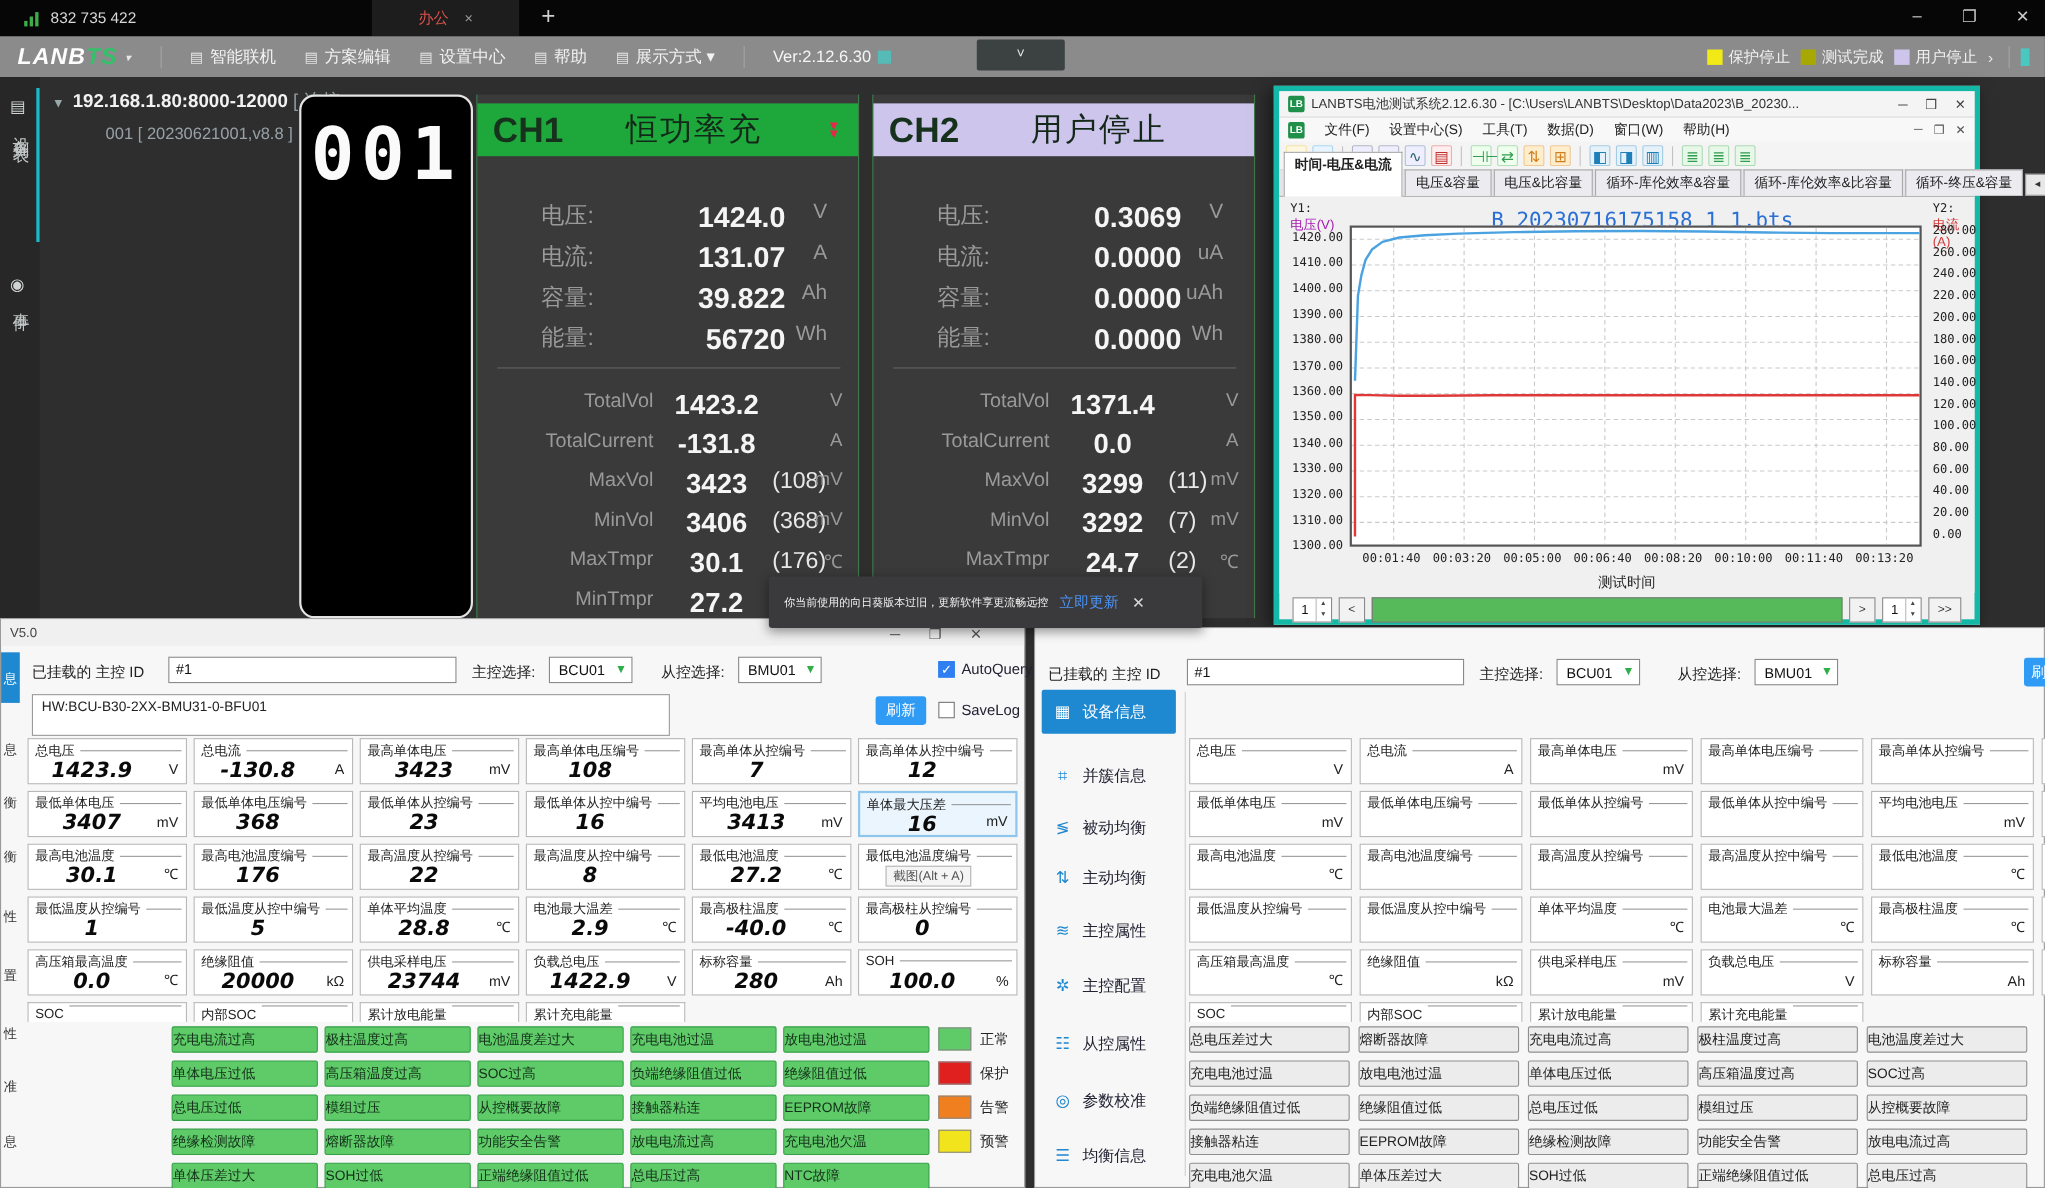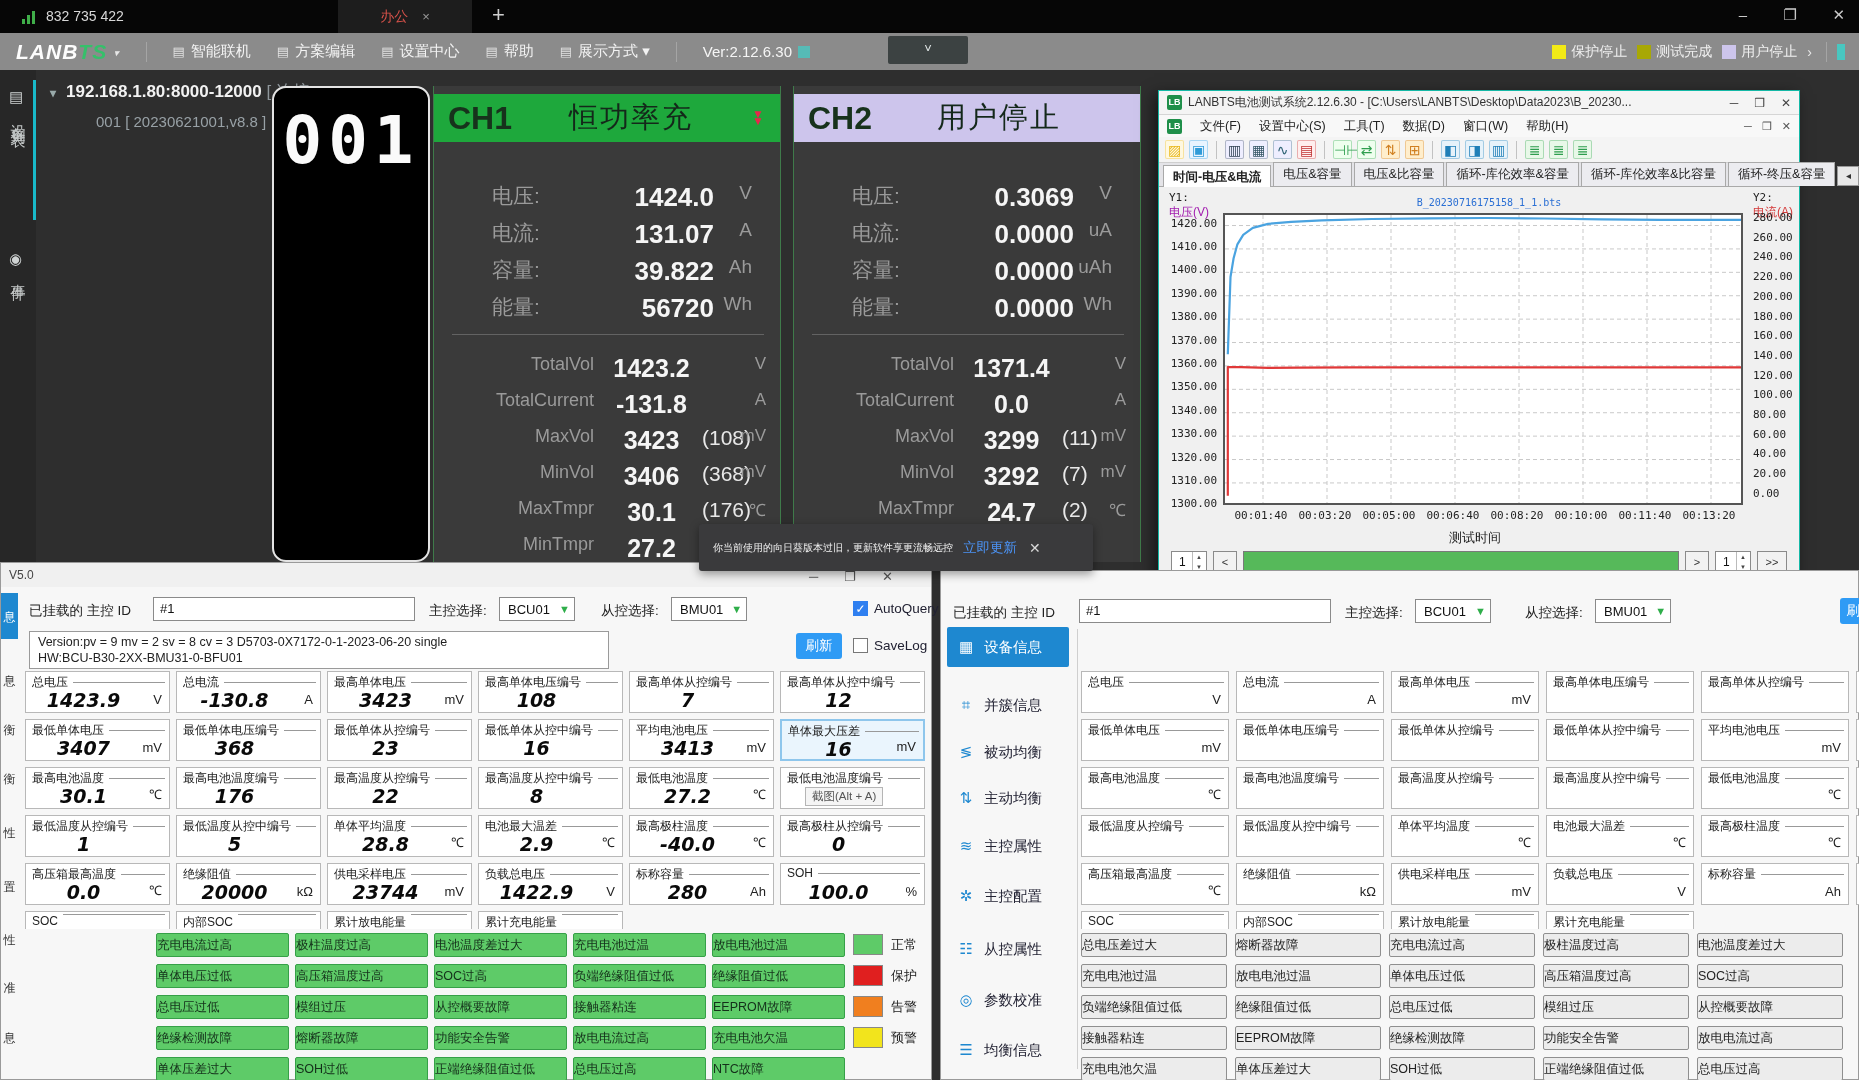--- a/index.html
+++ b/index.html
@@ -65,38 +65,38 @@
   .ch-row .u { position:absolute; right:28px; font-size:19px; color:#9a9a9a; }
   .ch-div { position:absolute; left:18px; top:248px; width:312px; border-top:1px solid #636363; }
   .ch-stats { position:absolute; left:0; top:268px; width:100%; }
   .st-row { position:relative; height:36px; }
   .st-row .l { position:absolute; left:0; width:160px; text-align:right; font-size:18px; color:#9a9a9a; }
   .st-row .v { position:absolute; left:165px; width:105px; text-align:center; font-size:25px; font-weight:bold; color:#f5f5f5; }
   .st-row .p { position:absolute; left:268px; font-size:21px; color:#e8e8e8; }
   .st-row .u { position:absolute; right:14px; font-size:17px; color:#9a9a9a; }
 
   
-  #chartwin { position:absolute; left:1158px; top:78px; width:642px; height:490px; background:#f0f0f0; border:1px solid #14b8a6; box-shadow:-4px 4px 14px rgba(0,0,0,.5); z-index:5;margin-top:12px; }
+  #chartwin { position:absolute; left:1158px; top:78px; width:642px; height:490px; background:#f0f0f0; border:5px solid #14b8a6; box-shadow:-4px 4px 14px rgba(0,0,0,.5); z-index:5; }
   #cw-title { position:absolute; left:0; top:0; width:100%; height:24px; background:#f4f4f4; border-bottom:1px solid #d5d5d5; display:flex; align-items:center; gap:6px; padding:0 8px; font-size:12px; color:#333; }
   .lb-logo { width:15px; height:15px; background:#1f8f4a; color:#fff; font-size:9px; font-weight:bold; text-align:center; line-height:15px; border-radius:2px; }
   #cw-title .ctl { margin-left:auto; display:flex; gap:16px; color:#444; font-size:12px; }
   #cw-menu { position:absolute; left:0; top:24px; width:100%; height:22px; background:#f8f8f8; display:flex; align-items:center; gap:18px; padding:0 8px; font-size:12.5px; color:#222; }
   #cw-menu .ctl { margin-left:auto; display:flex; gap:10px; color:#555; font-size:11px; }
   #cw-tools { position:absolute; left:0; top:46px; width:100%; height:26px; background:#f4f4f4; border-bottom:1px solid #cfcfcf; display:flex; align-items:center; gap:5px; padding:0 6px; }
   .tico { width:19px; height:19px; border-radius:2px; font-size:14px; text-align:center; line-height:19px; }
   .tsep { width:1px; height:18px; background:#c2c2c2; margin:0 3px; }
   #cw-tabs { position:absolute; left:0; top:72px; width:100%; height:24px; background:#e4e4e8; border-bottom:1px solid #a9a9a9; display:flex; align-items:flex-end; padding-left:4px; }
   .cw-tab { font-size:12.5px; color:#222; padding:3px 9px; border:1px solid #a9a9a9; border-bottom:none; background:#ececf0; margin-right:2px; white-space:nowrap; }
-  .cw-tab.active { background:#fff; font-weight:bold; position:relative; top:1px; padding-bottom:1px; }
+  .cw-tab.active { background:#fff; font-weight:bold; position:relative; top:1px; padding-bottom:20px; }
   #cw-tab-arrows { margin-left:auto; display:flex; }
   #cw-tab-arrows span { width:22px; height:20px; border:1px solid #999; background:#e8e8e8; text-align:center; line-height:18px; font-size:10px; color:#333; }
   #cw-chart { position:absolute; left:0; top:96px; width:100%; height:360px; background:#f0f0f0; }
   #y1-title { position:absolute; left:10px; top:4px; font-size:11px; color:#222; font-family:"DejaVu Sans Mono", monospace; }
   #y1-label { position:absolute; left:10px; top:17px; font-size:12px; color:#a21caf; }
-  #cw-filename { position:absolute; left:130px; top:10px; width:400px; text-align:center; font-size:10px; color:#2a6fd4; font-family:"DejaVu Sans Mono", monospace; }
+  #cw-filename { position:absolute; left:130px; top:10px; width:400px; text-align:center; font-size:19px; color:#2a6fd4; font-family:"DejaVu Sans Mono", monospace; }
   #y2-title { position:absolute; left:594px; top:4px; font-size:11px; color:#222; font-family:"DejaVu Sans Mono", monospace; }
   #y2-label { position:absolute; left:594px; top:17px; font-size:12px; color:#d43a3a; }
   #plot { position:absolute; left:64px; top:26px; width:520px; height:292px; background:#fff; border:2px solid #555; }
   .ytick { position:absolute; width:58px; text-align:right; font-size:11px; color:#222; font-family:"DejaVu Sans Mono", monospace; }
   .y2tick { position:absolute; left:594px; font-size:11px; color:#222; font-family:"DejaVu Sans Mono", monospace; }
   .xtick { position:absolute; width:70px; text-align:center; font-size:11px; color:#222; font-family:"DejaVu Sans Mono", monospace; }
   #x-axis-title { position:absolute; left:290px; top:342px; font-size:13px; color:#222; }
   #pager { position:absolute; left:0; top:456px; width:100%; height:30px; display:flex; align-items:center; gap:6px; padding:0 12px; }
   .spin { width:36px; height:23px; background:#fff; border:1px solid #8a8a8a; position:relative; font-size:12px; color:#111; line-height:21px; padding-left:7px; }
   .spin .ud { position:absolute; right:1px; top:0; width:13px; height:21px; font-size:6px; color:#444; text-align:center; line-height:10px; border-left:1px solid #bbb; }
@@ -534,21 +534,20 @@
     <span class="frm-lbl" style="left:600px;top:39px">从控选择:</span>
     <div class="frm-sel" style="left:670px;top:34px;width:76px">
         <span>BMU01</span>
         <span class="ar">▼</span>
       </div>
     <div class="chk" style="left:852px;top:38px">
       <span class="box on">✓</span>
         <span>AutoQuery</span>
     </div>
     <div id="ver-box">
-      <div>Version:pv = 9 mv = 2 sv = 8 cv = 3   D5703-0X7172-0-1-2023-06-20 single</div>
       <div>HW:BCU-B30-2XX-BMU31-0-BFU01</div>
     </div>
     <div class="refresh-btn" style="left:795px;top:70px;width:46px;height:26px;line-height:25px">刷新</div>
     <div class="chk" style="left:852px;top:75px">
       <span class="box"></span>
         <span>SaveLog</span>
     </div>
 
     <div class="fgrid" id="lgrid" style="left:24px;top:108px;width:900px;grid-template-columns:repeat(6,145px);gap:6px">
         <div class="cell">

